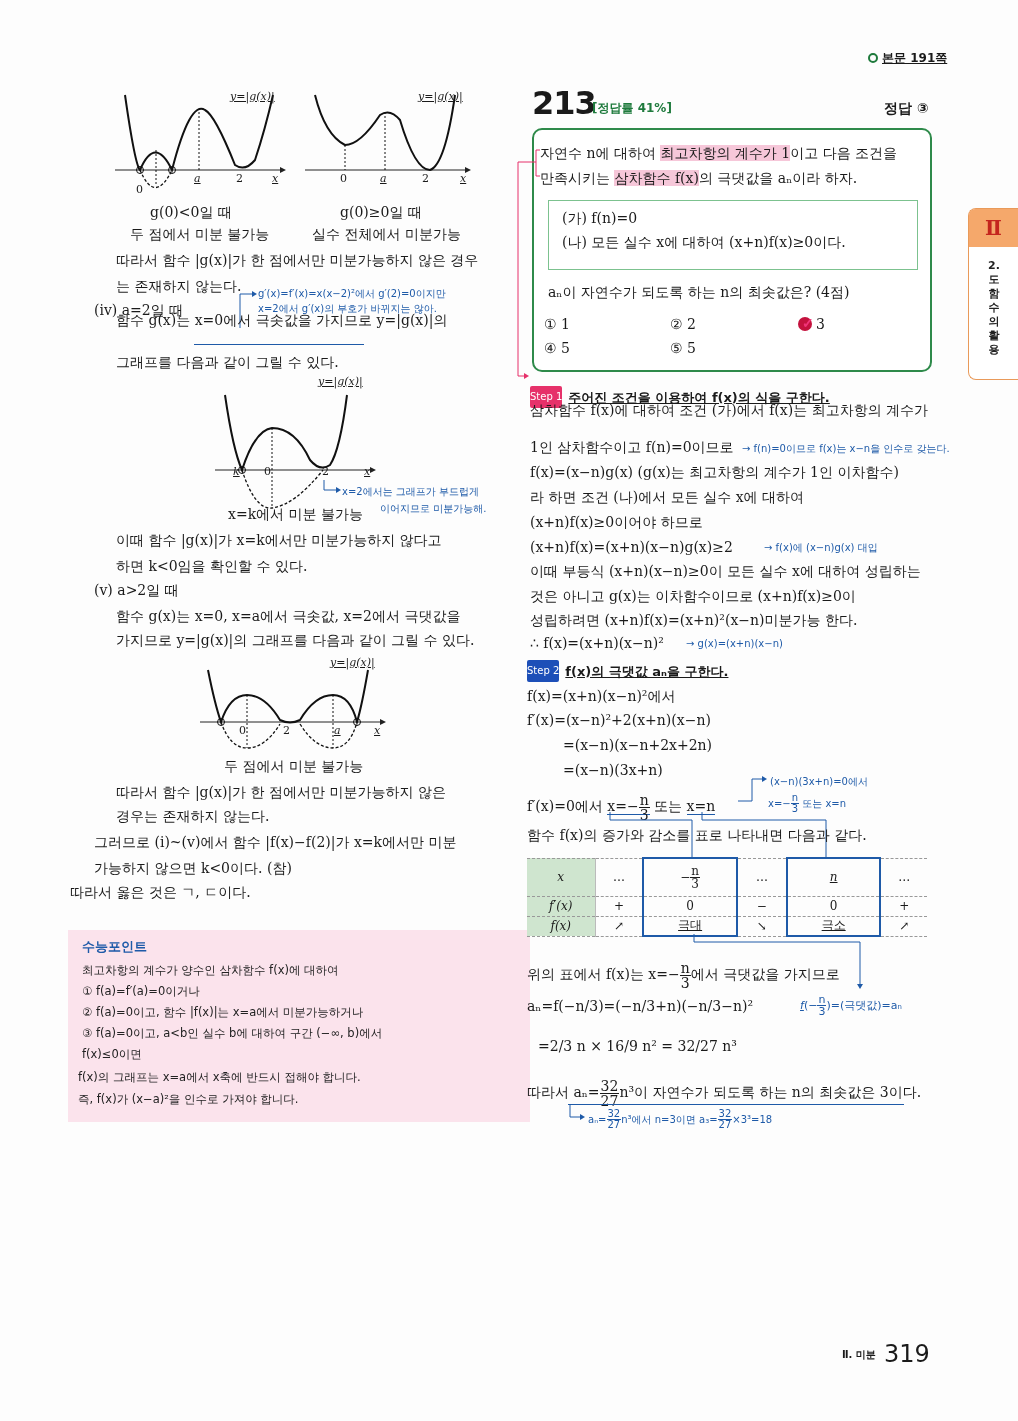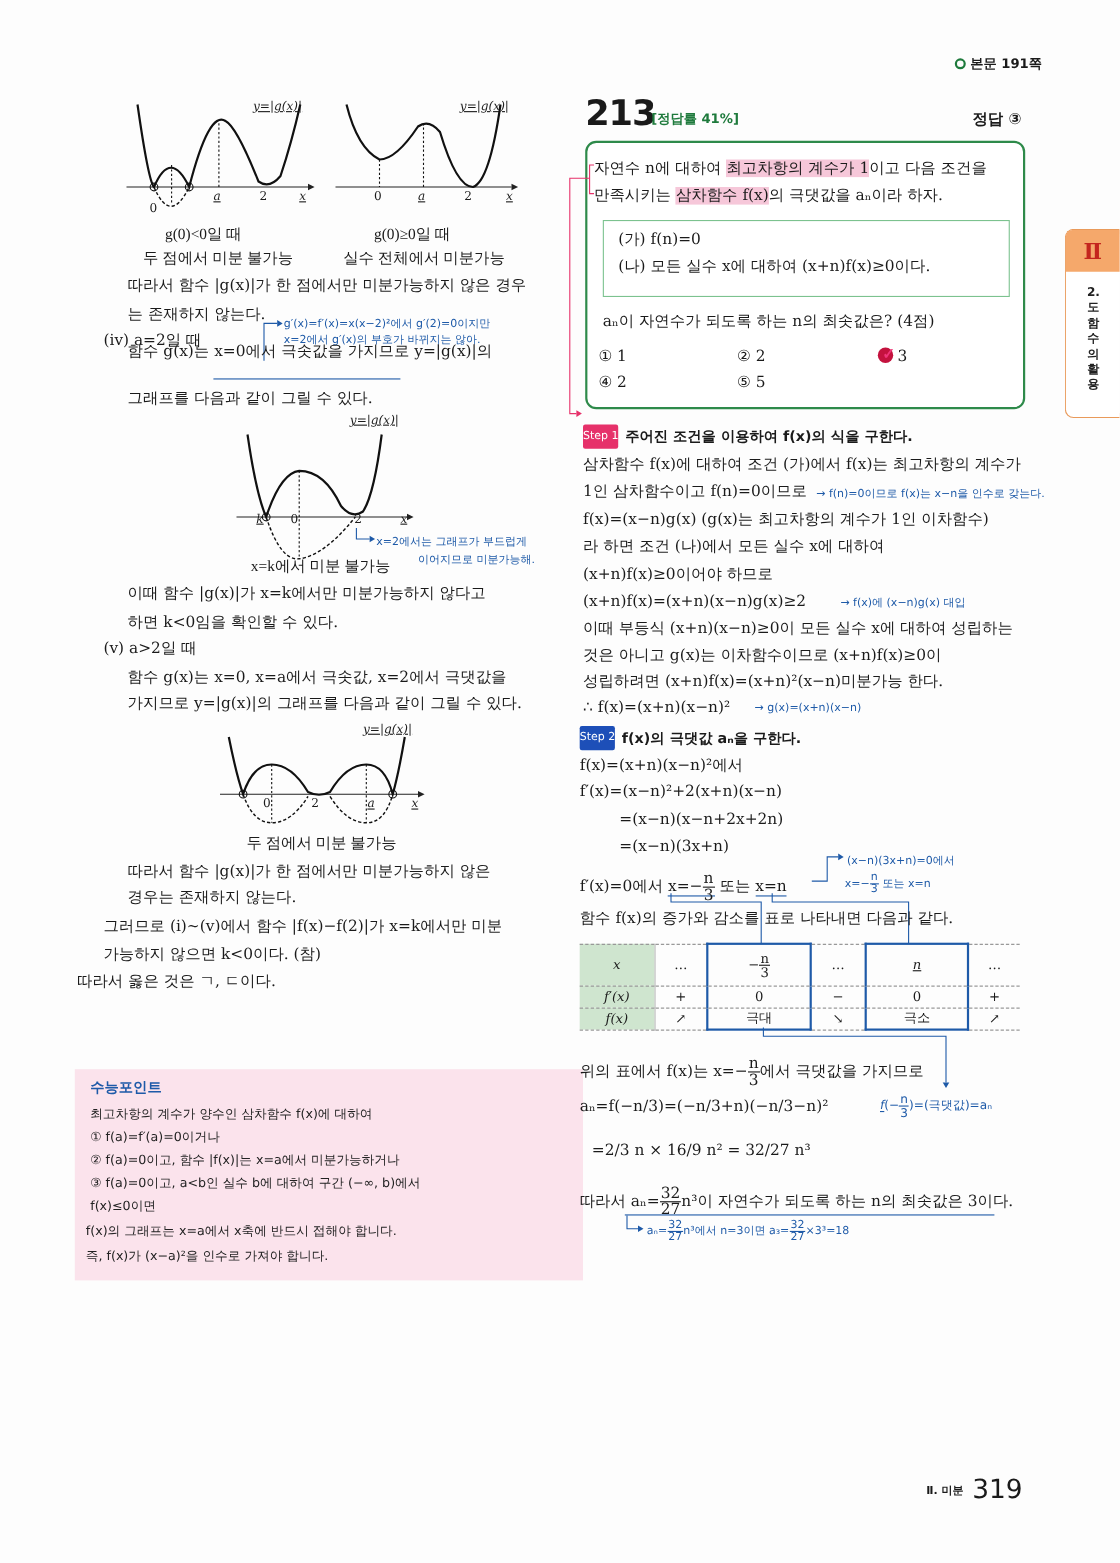--- a/index.html
+++ b/index.html
@@ -1,23 +1,23 @@
 <!DOCTYPE html>
 <html><head>
 <meta charset="utf-8">
 <style>
   * { box-sizing: border-box; margin: 0; padding: 0; }
   html, body { width: 1018px; height: 1421px; background: #fdfdfd; overflow: hidden; }
   body { position: relative; font-family: "DejaVu Serif", "Liberation Serif", serif; color: #1a1a1a; font-size: 14px; }
   .abs { position: absolute; }
-  .sans { font-family: "DejaVu Sans", "Liberation Sans", sans-serif; }
+  .sans { font-family: "DejaVu Sans", "Liberation Sans", sans-serif; text-decoration: underline; }
   .it { font-style: italic; text-decoration: underline; }
   .note { font-family: "DejaVu Sans", "Liberation Sans", sans-serif; font-size: 10px; color: #1e5aa8; }
   .line { position: absolute; white-space: nowrap; font-size: 14px; line-height: 20px; }
-  .cap { position: absolute; white-space: nowrap; font-size: 14px; text-align: right; font-family: Liberation Serif, serif; }
+  .cap { position: absolute; white-space: nowrap; font-size: 14px; text-align: right; }
   svg { position: absolute; overflow: visible; }
 
   
   .ref { font-weight: bold; font-size: 12px; }
   .ref-dot { display: inline-block; width: 10px; height: 10px; border: 2.5px solid #1e7a3c; border-radius: 50%; margin-right: 4px; vertical-align: -1px; }
 
   .pnum { font-family: "DejaVu Sans", "Liberation Sans", sans-serif; font-weight: bold; font-size: 32px; color: #1a1a1a; letter-spacing: -1px; }
   .rate { font-family: "DejaVu Sans", "Liberation Sans", sans-serif; font-weight: bold; font-size: 12px; color: #1e7a3c; }
   .answer { font-family: "DejaVu Sans", "Liberation Sans", sans-serif; font-weight: bold; font-size: 14px; }
 
@@ -28,21 +28,21 @@
   .step { display: inline-block; font-family: "DejaVu Sans", "Liberation Sans", sans-serif; font-size: 10px; color: #fff; padding: 1px 0; border-radius: 2px; margin-right: 6px; vertical-align: 2px; }
   .step1 { background: #e6316a; }
   .step2 { background: #1d4fb8; }
 
   
   .tab { position: absolute; left: 968px; top: 208px; width: 50px; height: 172px; border: 1.5px solid #e99a5a; border-right: none; border-radius: 8px 0 0 8px; background: #fff; }
   .tab-head { position: absolute; left: 0; top: 0; width: 100%; height: 38px; background: #f5a86b; border-radius: 6px 0 0 0; color: #c4261e; font-weight: bold; font-size: 20px; text-align: center; line-height: 38px; font-family: "DejaVu Serif", serif; }
   .tab-body { position: absolute; left: 8px; top: 50px; width: 34px; font-family: "DejaVu Sans", sans-serif; font-size: 11px; font-weight: bold; text-align: center; line-height: 14px; color: #222; }
 
   
-  .pbox { position: absolute; left: 68px; top: 972px; width: 462px; height: 192px; background: #fbe3ec; }
+  .pbox { position: absolute; left: 68px; top: 930px; width: 462px; height: 192px; background: #fbe3ec; }
   .pbox-title { position: absolute; left: 14px; top: 8px; font-family: "DejaVu Sans", sans-serif; font-weight: bold; color: #1e5aa8; font-size: 13px; }
   .pbox .pl { position: absolute; left: 14px; font-family: "DejaVu Sans", sans-serif; font-size: 11.5px; white-space: nowrap; color: #222; }
 
   
   .vtab { position: absolute; left: 527px; top: 857px; width: 400px; border-collapse: collapse; font-size: 12px; }
   .vtab td { border-top: 1px dashed #999; border-bottom: 1px dashed #999; border-left: 1px solid #bbb; text-align: center; height: 20px; padding: 0; }
   .vtab tr.r0 td { height: 38px; }
   .vtab td.hdr { background: #cfe5cf; border-left: none; width: 68px; font-style: italic; }
   .vtab td.boxed { border-left: 2px solid #1e5aa8; border-right: 2px solid #1e5aa8; }
   .vtab tr.r0 td.boxed { border-top: 2px solid #1e5aa8; }
@@ -186,25 +186,25 @@
 
 <div class="cond"></div>
 <div class="line" style="left:562px;top:208px">(가) f(n)=0</div>
 <div class="line" style="left:562px;top:232px">(나) 모든 실수 x에 대하여 (x+n)f(x)≥0이다.</div>
 
 <div class="line" style="left:548px;top:282px">aₙ이 자연수가 되도록 하는 n의 최솟값은? (4점)</div>
 
 <div class="line" style="left:544px;top:314px">① 1</div>
 <div class="line" style="left:670px;top:314px">② 2</div>
 <div class="line" style="left:798px;top:314px"><span style="display:inline-block;width:14px;height:14px;border-radius:50%;background:#c4123e;margin-right:4px;vertical-align:-2px;position:relative"><span style="position:absolute;left:4px;top:-4px;color:#f0357a;font-size:14px;font-weight:bold">✓</span></span><span>3</span></div>
-<div class="line" style="left:544px;top:338px">④ 2</div>
+<div class="line" style="left:544px;top:338px">④ 5</div>
 <div class="line" style="left:670px;top:338px">⑤ 5</div>
 
 <div class="line" style="left:530px;top:386px"><span class="step step1">Step 1</span><span class="sans" style="font-weight:bold;font-size:13px">주어진 조건을 이용하여 f(x)의 식을 구한다.</span></div>
-<div class="line" style="left:530px;top:412px">삼차함수 f(x)에 대하여 조건 (가)에서 f(x)는 최고차항의 계수가</div>
+<div class="line" style="left:530px;top:400px">삼차함수 f(x)에 대하여 조건 (가)에서 f(x)는 최고차항의 계수가</div>
 <div class="line" style="left:530px;top:437px">1인 삼차함수이고 f(n)=0이므로</div>
 <div class="abs note" style="left:742px;top:442px">→ f(n)=0이므로 f(x)는 x−n을 인수로 갖는다.</div>
 <div class="line" style="left:530px;top:462px">f(x)=(x−n)g(x) (g(x)는 최고차항의 계수가 1인 이차함수)</div>
 <div class="line" style="left:530px;top:487px">라 하면 조건 (나)에서 모든 실수 x에 대하여</div>
 <div class="line" style="left:530px;top:512px">(x+n)f(x)≥0이어야 하므로</div>
 <div class="line" style="left:530px;top:537px">(x+n)f(x)=(x+n)(x−n)g(x)≥2</div>
 <div class="abs note" style="left:764px;top:541px">→ f(x)에 (x−n)g(x) 대입</div>
 <div class="line" style="left:530px;top:561px">이때 부등식 (x+n)(x−n)≥0이 모든 실수 x에 대하여 성립하는</div>
 <div class="line" style="left:530px;top:586px">것은 아니고 g(x)는 이차함수이므로 (x+n)f(x)≥0이</div>
 <div class="line" style="left:530px;top:610px">성립하려면 (x+n)f(x)=(x+n)²(x−n)미분가능 한다.</div>

